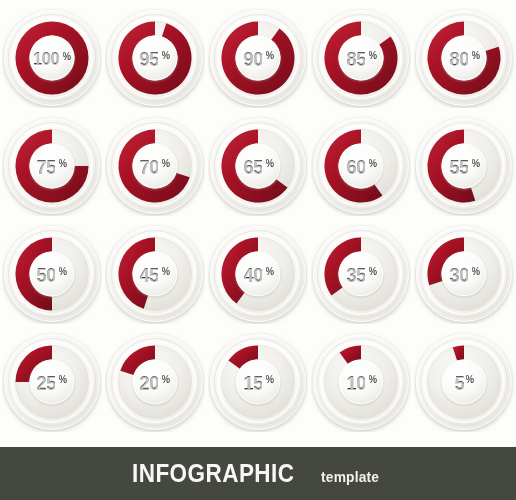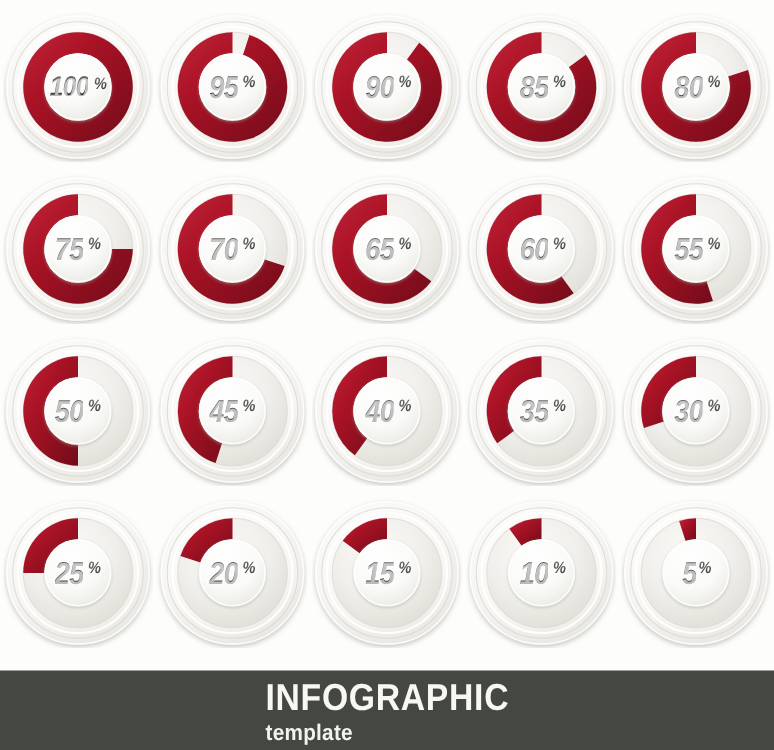--- a/index.html
+++ b/index.html
@@ -18,21 +18,20 @@
   
   #grid{
     position:absolute;
     left:0;top:4px;
     width:516px;height:440px;
     display:grid;
     grid-template-columns:repeat(5,103.2px);
     grid-template-rows:repeat(4,108px);
     align-items:center;
     justify-items:center;
-    font-style:italic;
   }
   .gauge{
     position:relative;
     width:100px;height:100px;
   }
   .gauge svg{display:block;width:100px;height:100px;}
   .gauge .label{
     position:absolute;
     left:0;right:0;top:0;bottom:0;
     display:flex;
@@ -75,21 +74,21 @@
   
   #banner{
     position:absolute;
     left:0;bottom:0;
     width:516px;height:53px;
     background:#454840;
     display:flex;
     align-items:center;
     justify-content:center;
   }
-  #banner .bwrap{display:flex;align-items:baseline;flex-direction:column;}
+  #banner .bwrap{display:flex;align-items:baseline;}
   .b-main{
     font-family:"Liberation Sans Narrow","Liberation Sans",sans-serif;
     font-weight:bold;
     font-size:25px;
     letter-spacing:.5px;
     color:#f7f7f4;
     transform:scaleX(.9);
     transform-origin:left center;
   }
   .b-sub{

